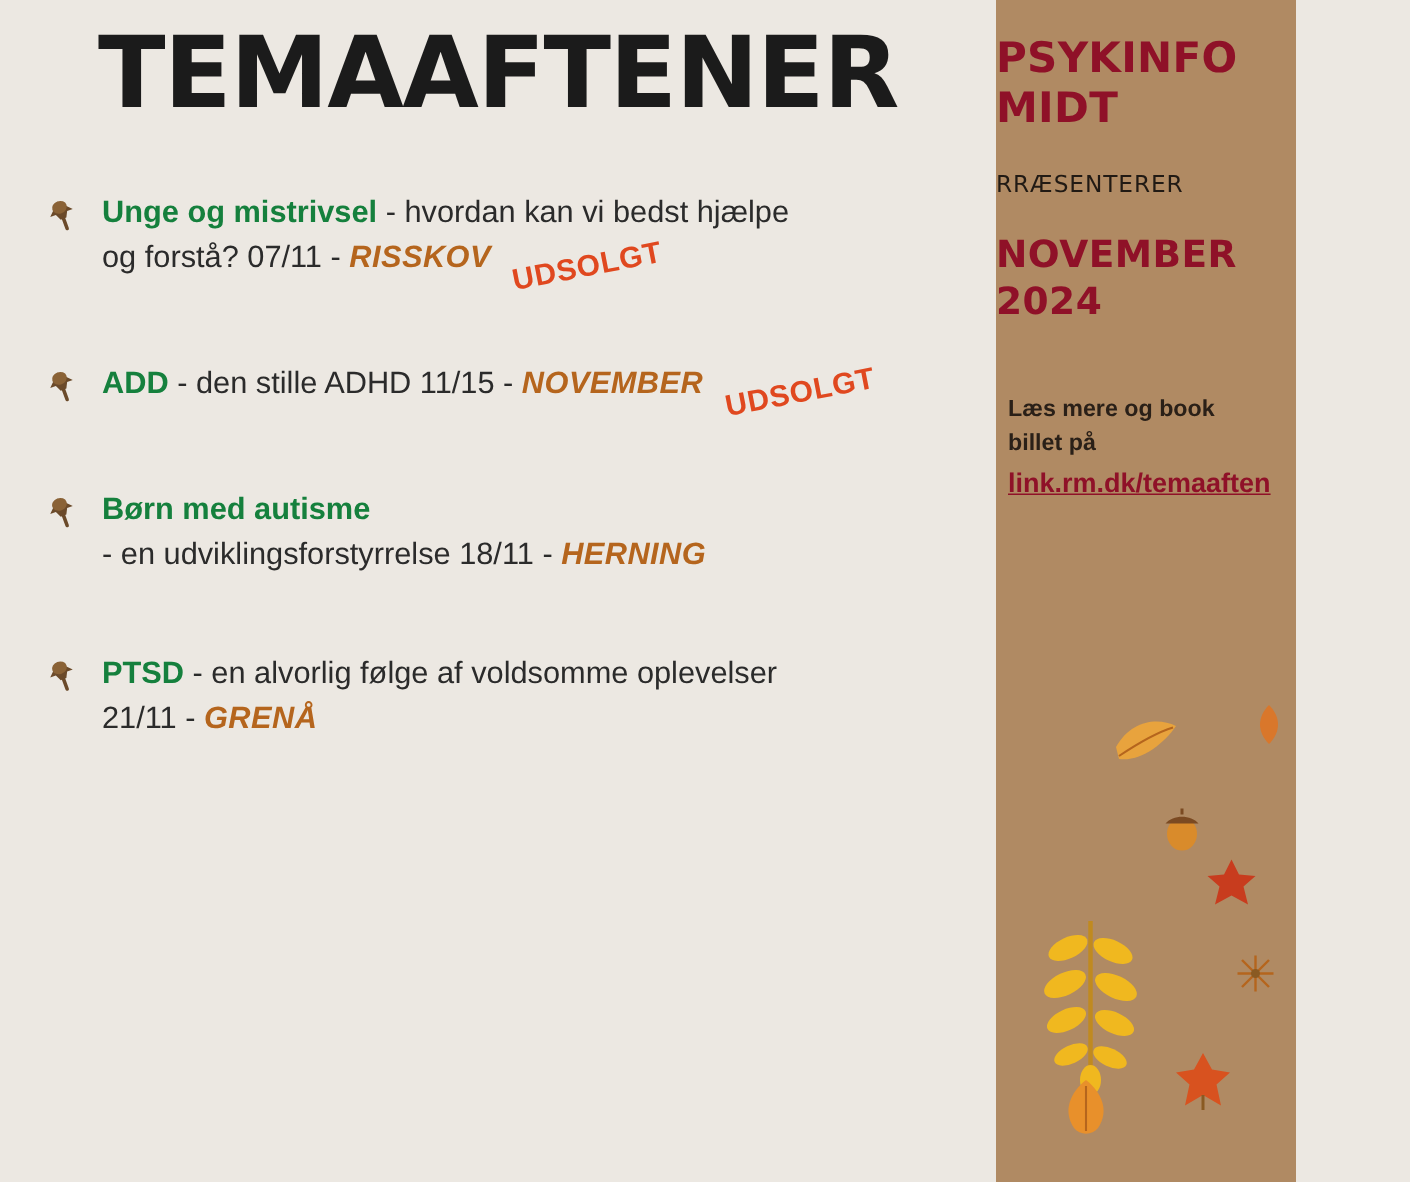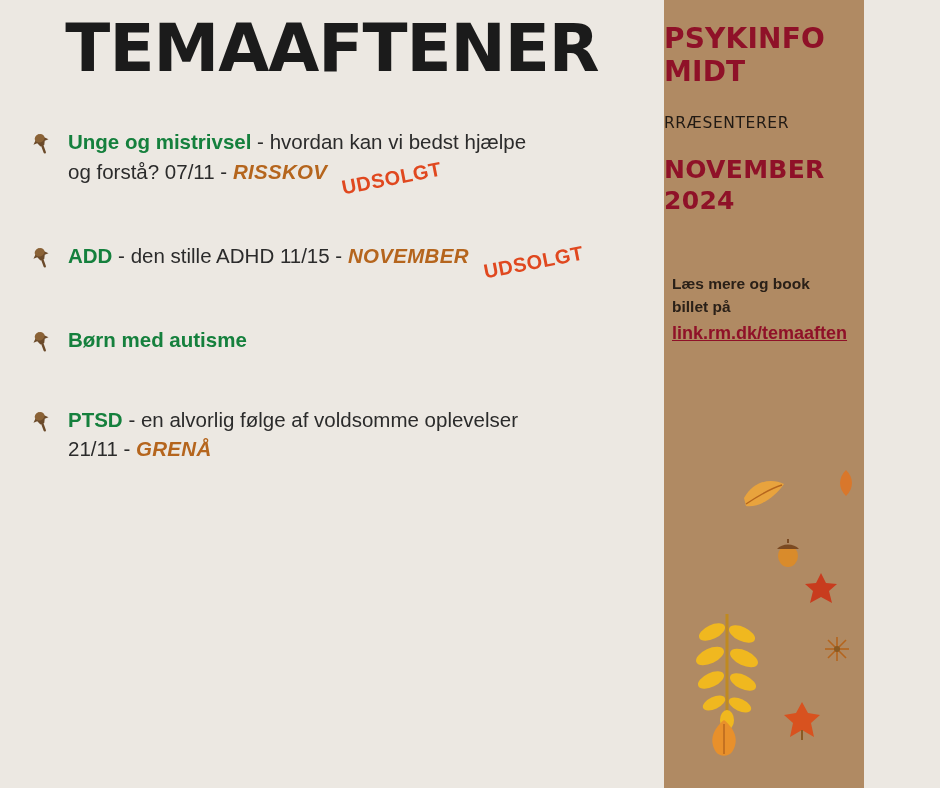--- a/index.html
+++ b/index.html
@@ -115,21 +115,21 @@
   .month {
     font-family: "DejaVu Sans", sans-serif;
     font-weight: bold;
     color: #8f1128;
     font-size: 25px;
     line-height: 1.25;
     margin-top: 22px;
     letter-spacing: 0.3px;
   }
   .booking {
-    margin-top: 55px;
+    margin-top: 44px;
     font-size: 15.5px;
     color: #2a2018;
     line-height: 1.5;
     font-weight: bold;
     padding: 0 8px;
   }
   .booking .link {
     color: #8f1128;
     font-weight: bold;
     font-size: 18px;
@@ -193,20 +193,21 @@
         <span class="pin">
           <svg width="26" height="26" viewBox="0 0 26 26">
             <g transform="rotate(-20 13 13)">
               <path d="M5 13 L13 5 L21 13 L17 13 L15 17 L11 17 L9 13 Z" fill="#6b4a2a"></path>
               <path d="M13 17 L13 24" stroke="#6b4a2a" stroke-width="2.4" stroke-linecap="round"></path>
               <ellipse cx="13" cy="9" rx="5" ry="4.2" fill="#8a6236"></ellipse>
             </g>
           </svg>
         </span>
         <span class="event-line"><span class="strong">Børn med autisme</span></span>
+        <span class="event-line"><span> - en udviklingsforstyrrelse 18/11 - </span><span class="city">HERNING</span></span>
       </div>
 
       <div class="event">
         <span class="pin">
           <svg width="26" height="26" viewBox="0 0 26 26">
             <g transform="rotate(-20 13 13)">
               <path d="M5 13 L13 5 L21 13 L17 13 L15 17 L11 17 L9 13 Z" fill="#6b4a2a"></path>
               <path d="M13 17 L13 24" stroke="#6b4a2a" stroke-width="2.4" stroke-linecap="round"></path>
               <ellipse cx="13" cy="9" rx="5" ry="4.2" fill="#8a6236"></ellipse>
             </g>

